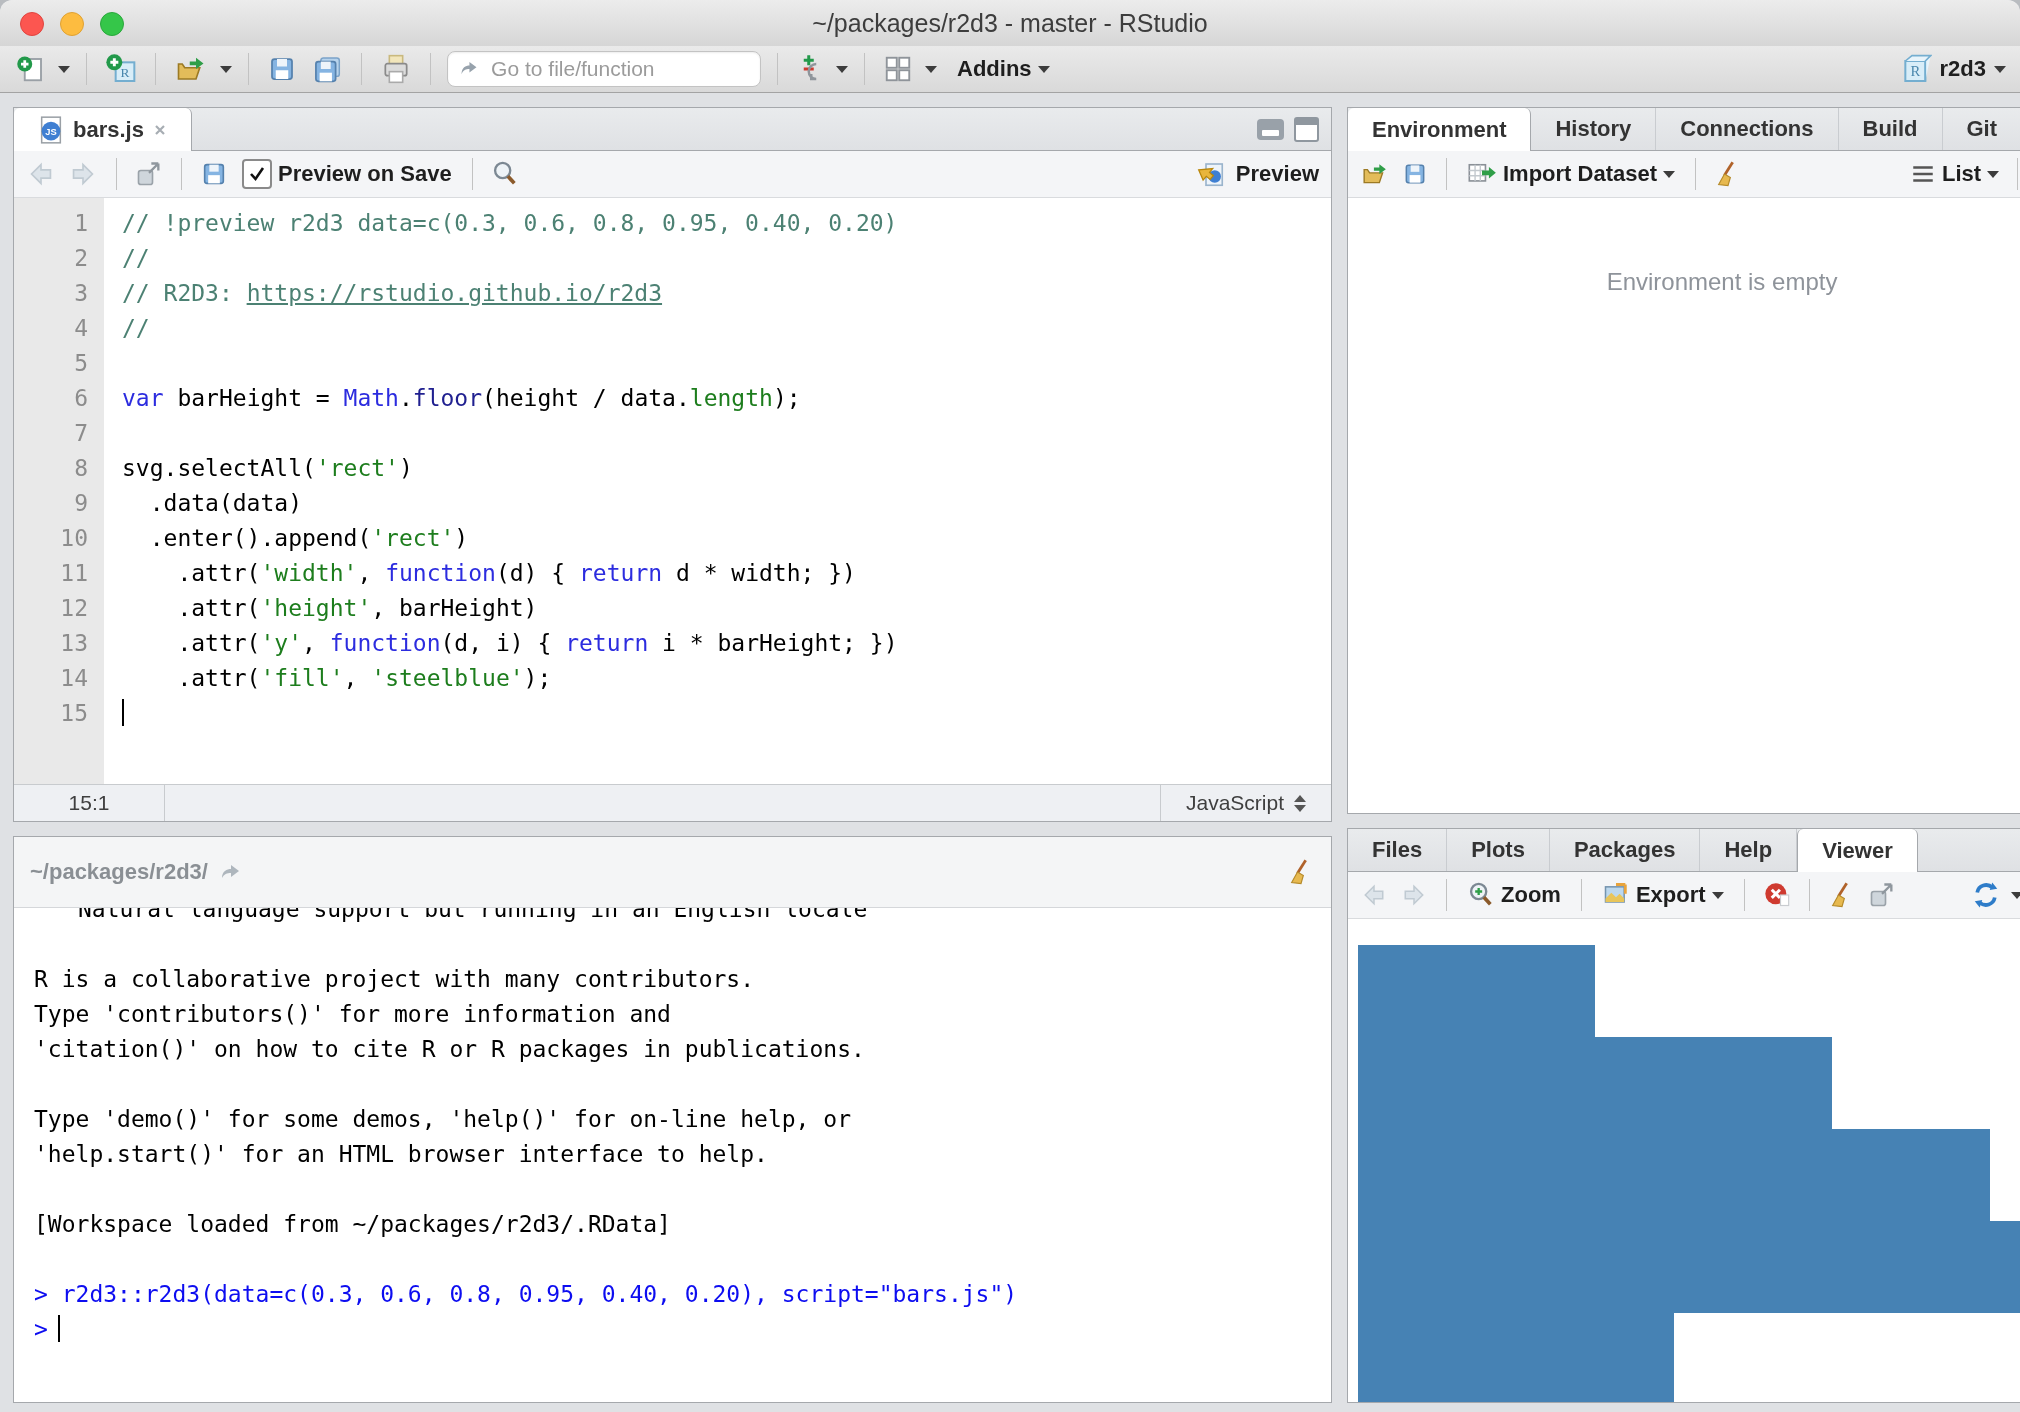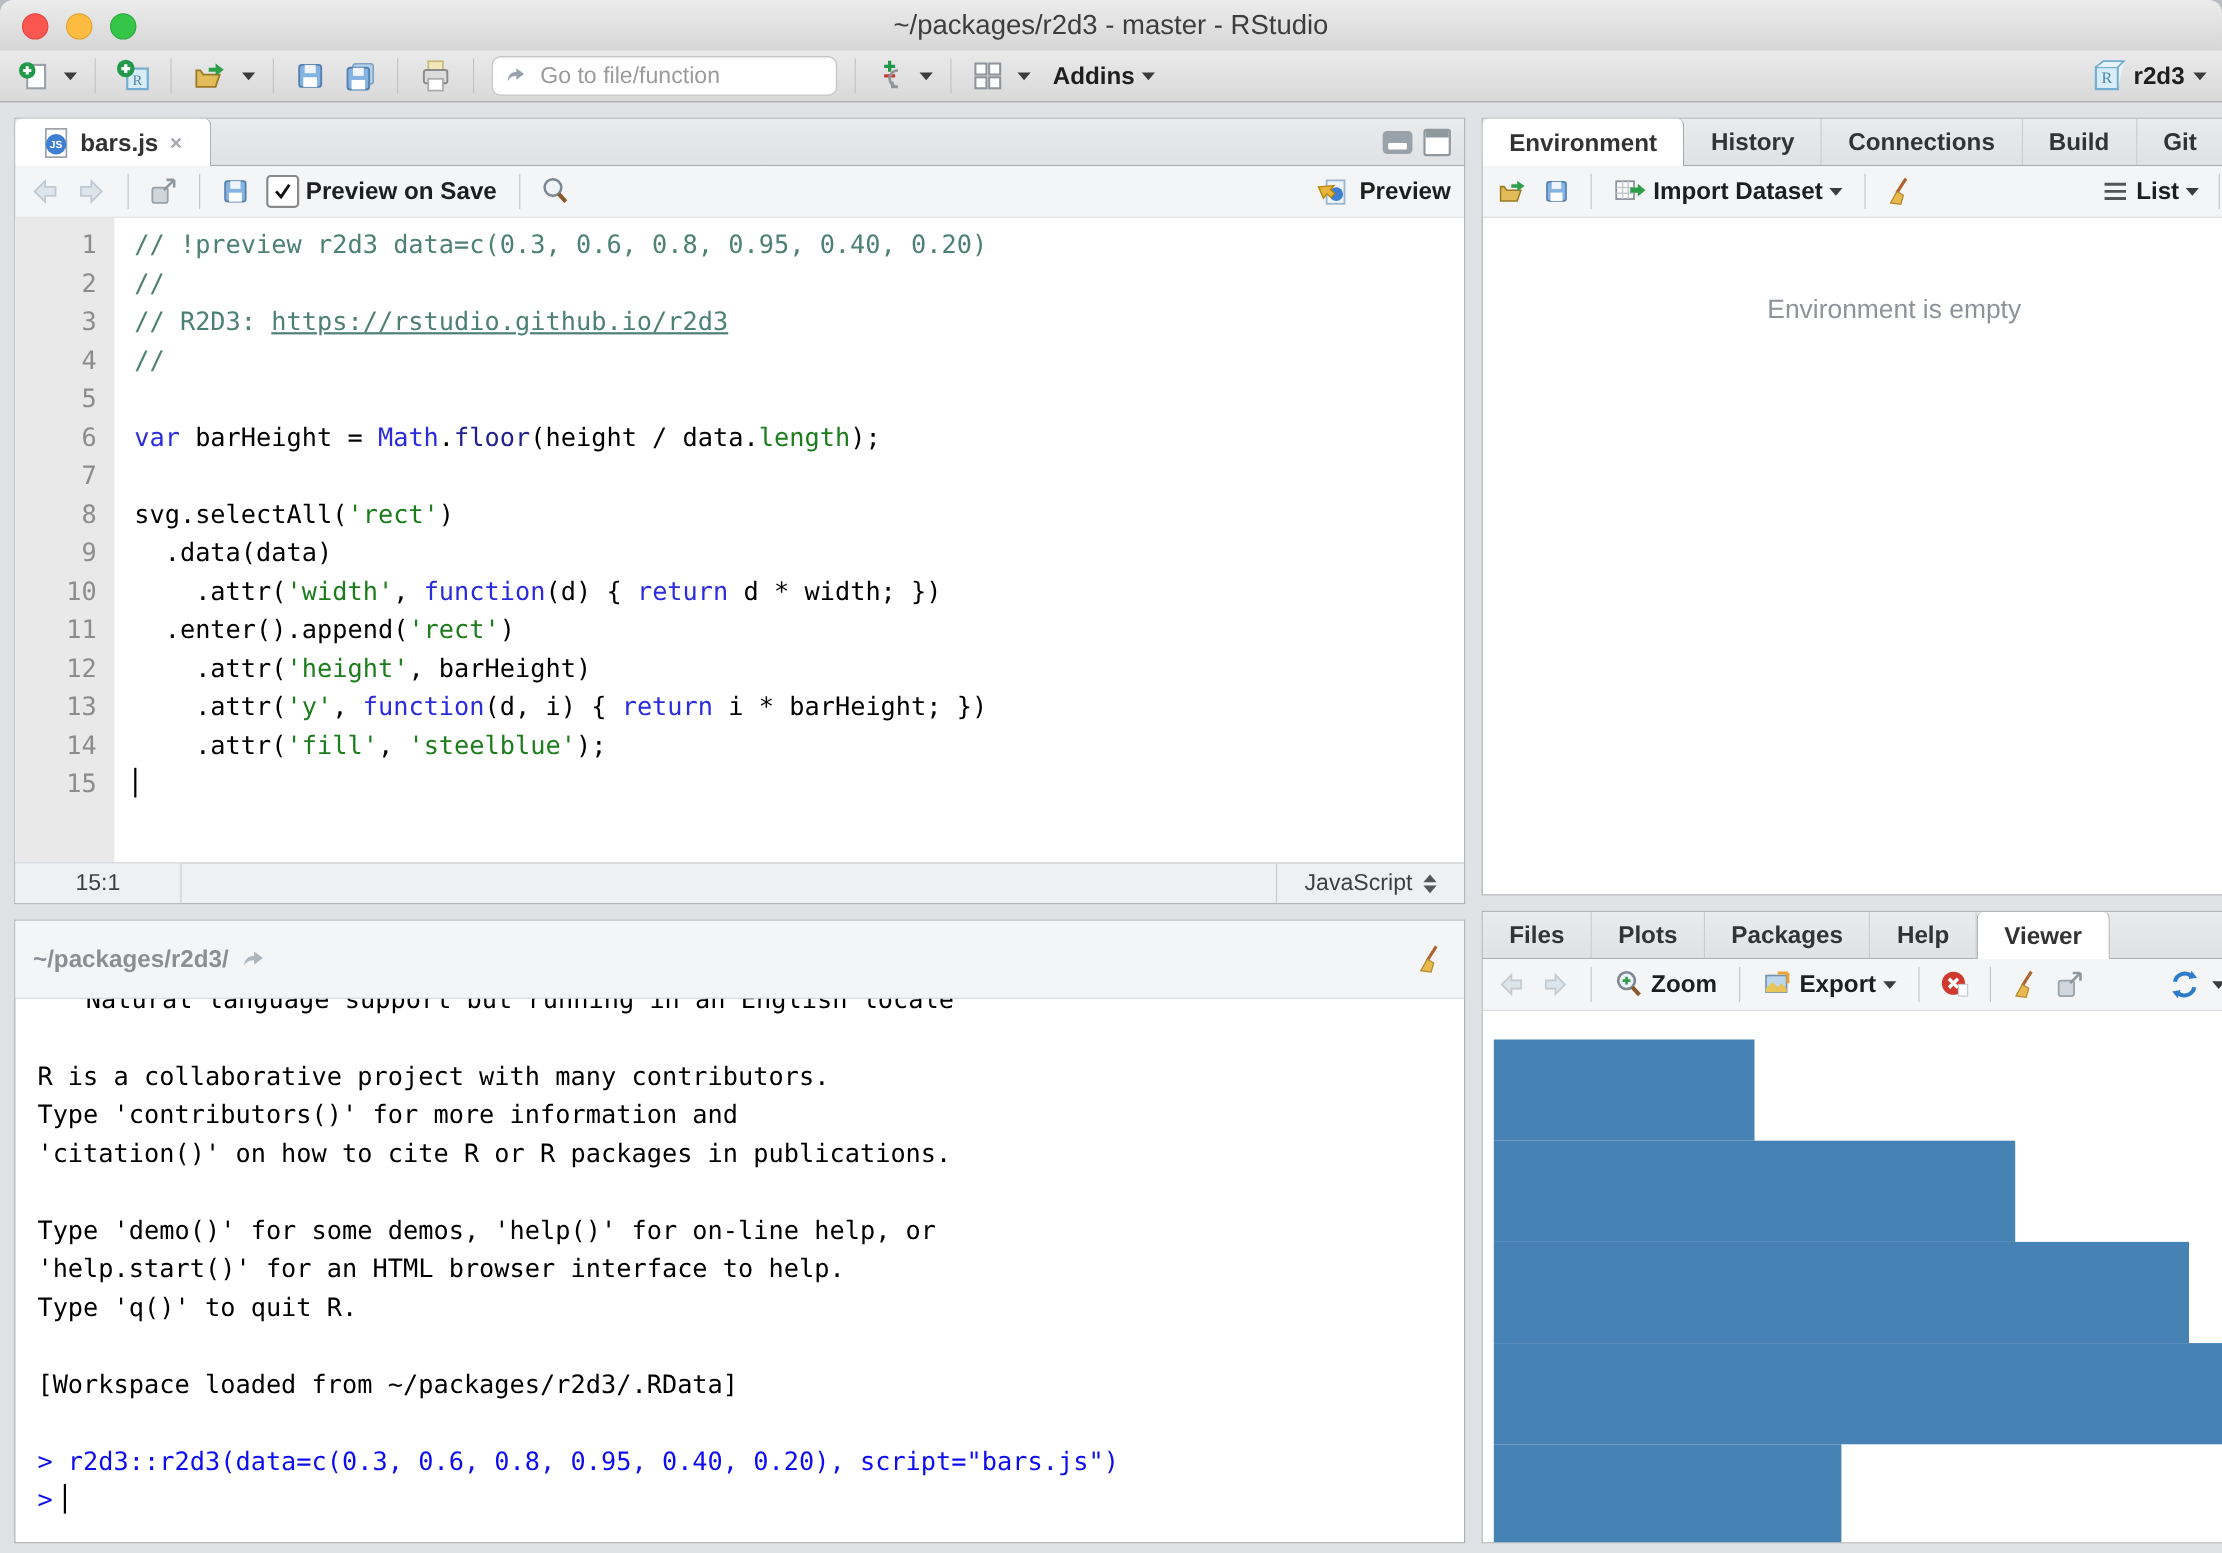--- a/index.html
+++ b/index.html
@@ -290,22 +290,22 @@
           <div class="code" id="code-lines">
               <div class="code-line"><span class="tok-c">// !preview r2d3 data=c(0.3, 0.6, 0.8, 0.95, 0.40, 0.20)</span></div>
               <div class="code-line"><span class="tok-c">//</span></div>
               <div class="code-line"><span class="tok-c">// R2D3: </span><span class="tok-cl">https://rstudio.github.io/r2d3</span></div>
               <div class="code-line"><span class="tok-c">//</span></div>
               <div class="code-line"></div>
               <div class="code-line"><span class="tok-k">var</span><span class="tok-p"> barHeight = </span><span class="tok-k">Math</span><span class="tok-p">.</span><span class="tok-f">floor</span><span class="tok-p">(height / data.</span><span class="tok-g">length</span><span class="tok-p">);</span></div>
               <div class="code-line"></div>
               <div class="code-line"><span class="tok-p">svg.selectAll(</span><span class="tok-s">'rect'</span><span class="tok-p">)</span></div>
               <div class="code-line"><span class="tok-p">  .data(data)</span></div>
+              <div class="code-line"><span class="tok-p">  .enter().append(</span><span class="tok-s">'rect'</span><span class="tok-p">)</span></div>
               <div class="code-line"><span class="tok-p">    .attr(</span><span class="tok-s">'width'</span><span class="tok-p">, </span><span class="tok-k">function</span><span class="tok-p">(d) { </span><span class="tok-k">return</span><span class="tok-p"> d * width; })</span></div>
-              <div class="code-line"><span class="tok-p">  .enter().append(</span><span class="tok-s">'rect'</span><span class="tok-p">)</span></div>
               <div class="code-line"><span class="tok-p">    .attr(</span><span class="tok-s">'height'</span><span class="tok-p">, barHeight)</span></div>
               <div class="code-line"><span class="tok-p">    .attr(</span><span class="tok-s">'y'</span><span class="tok-p">, </span><span class="tok-k">function</span><span class="tok-p">(d, i) { </span><span class="tok-k">return</span><span class="tok-p"> i * barHeight; })</span></div>
               <div class="code-line"><span class="tok-p">    .attr(</span><span class="tok-s">'fill'</span><span class="tok-p">, </span><span class="tok-s">'steelblue'</span><span class="tok-p">);</span></div>
               <div class="code-line"><span class="caret-bar"></span></div>
             </div>
         </div>
         <div class="src-status">
           <div class="pos-cell">15:1</div>
           <div class="lang-cell">
             <span>JavaScript</span>
@@ -332,21 +332,20 @@
         </div>
         <div class="console-body" id="console-lines">
             <div class="console-line clipped">Natural language support but running in an English locale</div>
             <div class="console-line"></div>
             <div class="console-line">R is a collaborative project with many contributors.</div>
             <div class="console-line">Type 'contributors()' for more information and</div>
             <div class="console-line">'citation()' on how to cite R or R packages in publications.</div>
             <div class="console-line"></div>
             <div class="console-line">Type 'demo()' for some demos, 'help()' for on-line help, or</div>
             <div class="console-line">'help.start()' for an HTML browser interface to help.</div>
-            <div class="console-line">Type 'q()' to quit R.</div>
             <div class="console-line"></div>
             <div class="console-line">[Workspace loaded from ~/packages/r2d3/.RData]</div>
             <div class="console-line"></div>
             <div class="console-line k-command">&gt; r2d3::r2d3(data=c(0.3, 0.6, 0.8, 0.95, 0.40, 0.20), script="bars.js")</div>
             <div class="console-line k-prompt">&gt;<span class="caret-bar"></span></div>
           </div>
       </div>
     </div>
 
     <div class="col-right">

